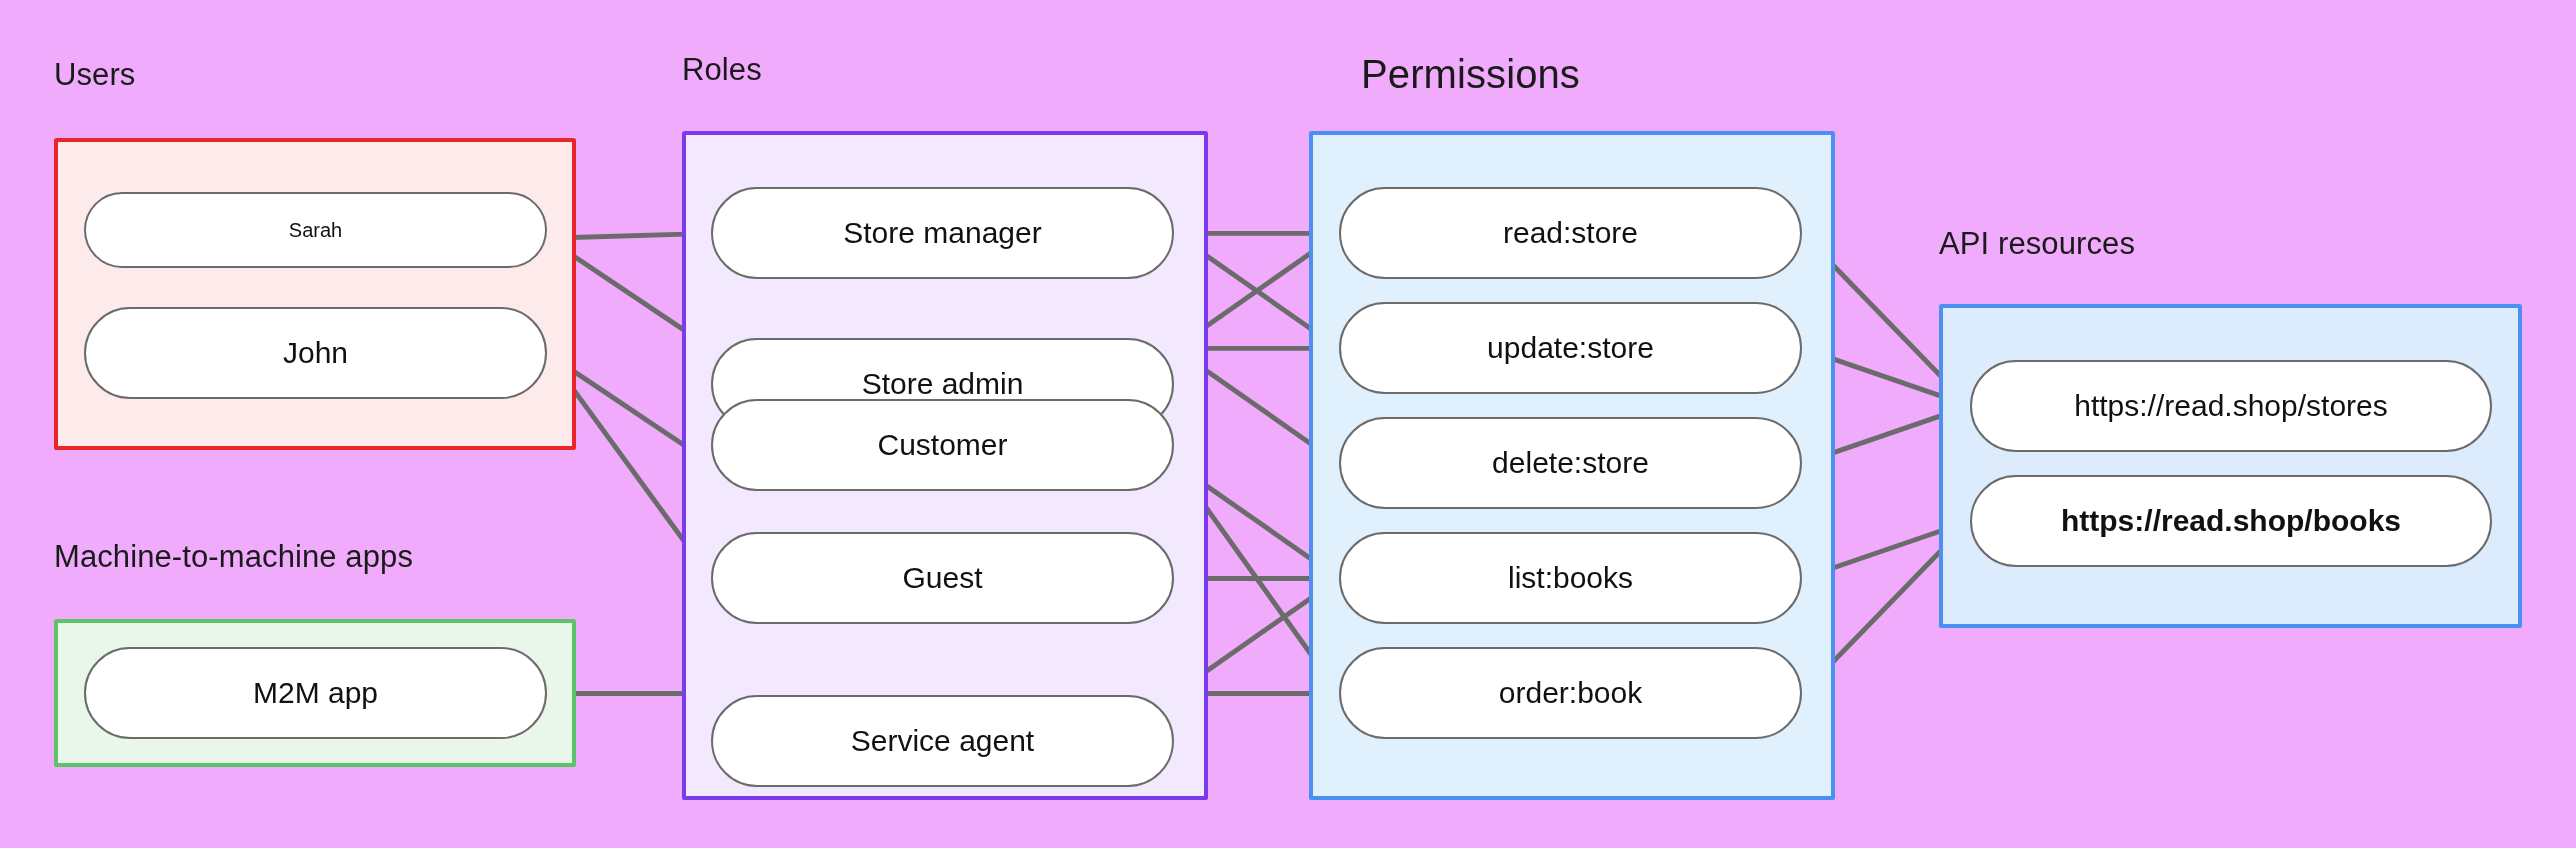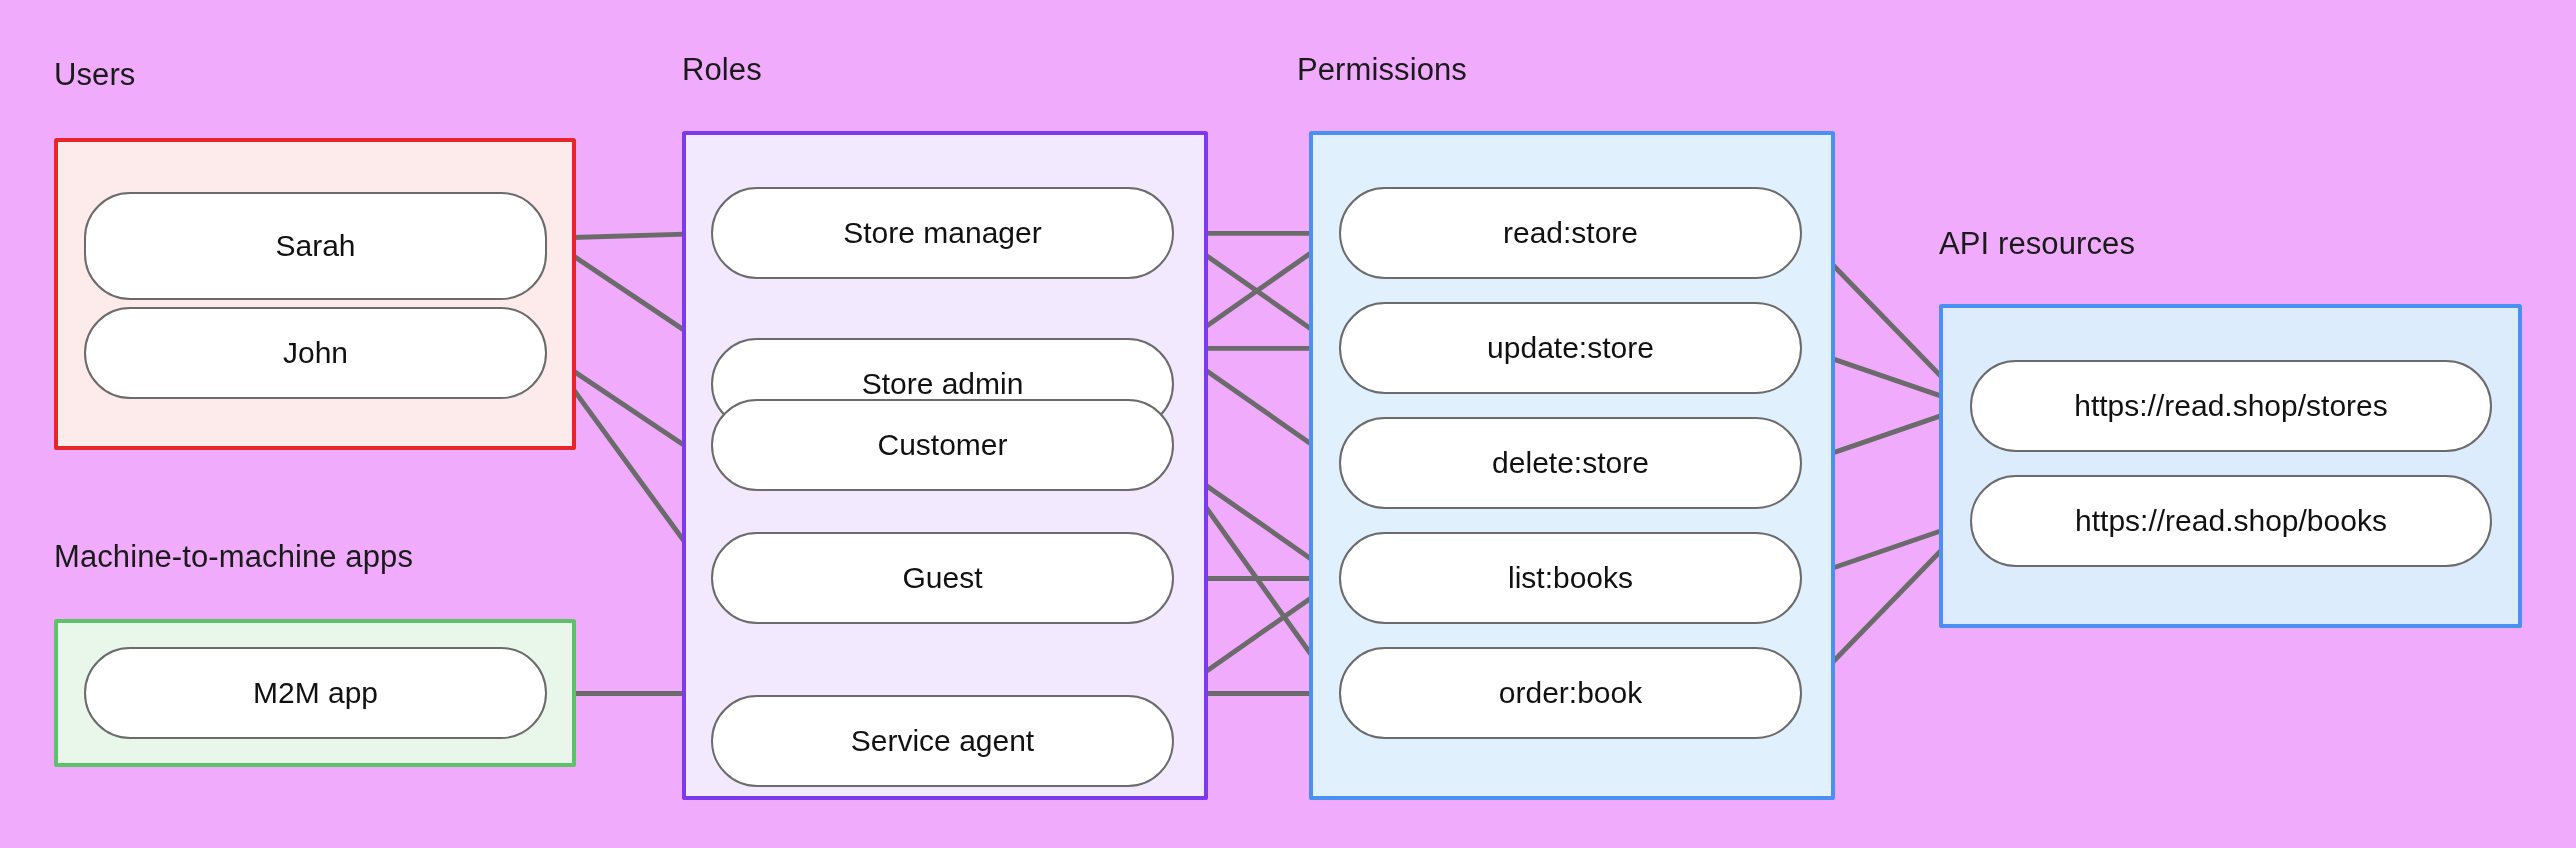--- a/index.html
+++ b/index.html
@@ -97,38 +97,38 @@
       <circle cx="1199" cy="247" r="4.5" class="edge-dot" fill="#8c8c8c"></circle>
       <line x1="1097" y1="212" x2="1199" y2="247" class="edge-line" stroke="#6b6b6b" stroke-width="1.6500000000000001"></line>
       <line x1="1097" y1="282" x2="1199" y2="247" class="edge-line" stroke="#6b6b6b" stroke-width="1.6500000000000001"></line>
       <line x1="1097" y1="352" x2="1199" y2="317" class="edge-line" stroke="#6b6b6b" stroke-width="1.6500000000000001"></line>
       <circle cx="1199" cy="317" r="4.5" class="edge-dot" fill="#8c8c8c"></circle>
       <line x1="1097" y1="422" x2="1199" y2="317" class="edge-line" stroke="#6b6b6b" stroke-width="1.6500000000000001"></line>
     </svg>
   <div id="groups-layer">
       <div class="group-label" style="left: 54px; top: 59px; font-size: 31px;">Users</div>
       <div class="group-box" style="left: 54px; top: 138px; width: 522px; height: 312px; border-color: rgb(232, 38, 42); background: rgb(253, 234, 234);"></div>
-      <div class="node" style="left: 84px; top: 192px; width: 463px; height: 108px; font-size: 30px; border-radius: 46px;">Sarah</div>
+      <div class="node" style="left: 84px; top: 192px; width: 463px; height: 76px; font-size: 20px; border-radius: 46px;">Sarah</div>
       <div class="node" style="left: 84px; top: 307px; width: 463px; height: 92px; font-size: 30px; border-radius: 46px;">John</div>
       <div class="group-label" style="left: 54px; top: 541px; font-size: 31px;">Machine-to-machine apps</div>
       <div class="group-box" style="left: 54px; top: 619px; width: 522px; height: 148px; border-color: rgb(94, 194, 105); background: rgb(233, 247, 234);"></div>
       <div class="node" style="left: 84px; top: 647px; width: 463px; height: 92px; font-size: 30px; border-radius: 46px;">M2M app</div>
       <div class="group-label" style="left: 682px; top: 54px; font-size: 31px;">Roles</div>
       <div class="group-box" style="left: 682px; top: 131px; width: 526px; height: 669px; border-color: rgb(124, 58, 237); background: rgb(242, 233, 254);"></div>
       <div class="node" style="left: 711px; top: 187px; width: 463px; height: 92px; font-size: 30px; border-radius: 46px;">Store manager</div>
       <div class="node" style="left: 711px; top: 302px; width: 463px; height: 92px; font-size: 30px; border-radius: 46px; margin-top: 36px;">Store admin</div>
       <div class="node" style="left: 711px; top: 399px; width: 463px; height: 92px; font-size: 30px; border-radius: 46px;">Customer</div>
       <div class="node" style="left: 711px; top: 532px; width: 463px; height: 92px; font-size: 30px; border-radius: 46px;">Guest</div>
       <div class="node" style="left: 711px; top: 647px; width: 463px; height: 92px; font-size: 30px; border-radius: 46px; margin-top: 48px;">Service agent</div>
-      <div class="group-label" style="left: 1297px; top: 54px; font-size: 31px;">Permissions</div>
+      <div class="group-label" style="left: 1361px; top: 54px; font-size: 40px;">Permissions</div>
       <div class="group-box" style="left: 1309px; top: 131px; width: 526px; height: 669px; border-color: rgb(74, 144, 240); background: rgb(225, 240, 253);"></div>
       <div class="node" style="left: 1339px; top: 187px; width: 463px; height: 92px; font-size: 30px; border-radius: 46px;">read:store</div>
       <div class="node" style="left: 1339px; top: 302px; width: 463px; height: 92px; font-size: 30px; border-radius: 46px;">update:store</div>
       <div class="node" style="left: 1339px; top: 417px; width: 463px; height: 92px; font-size: 30px; border-radius: 46px;">delete:store</div>
       <div class="node" style="left: 1339px; top: 532px; width: 463px; height: 92px; font-size: 30px; border-radius: 46px;">list:books</div>
       <div class="node" style="left: 1339px; top: 647px; width: 463px; height: 92px; font-size: 30px; border-radius: 46px;">order:book</div>
       <div class="group-label" style="left: 1939px; top: 228px; font-size: 31px;">API resources</div>
       <div class="group-box" style="left: 1939px; top: 304px; width: 583px; height: 324px; border-color: rgb(74, 144, 240); background: rgb(220, 236, 253);"></div>
       <div class="node" style="left: 1970px; top: 360px; width: 522px; height: 92px; font-size: 30px; border-radius: 46px;">https://read.shop/stores</div>
-      <div class="node" style="left: 1970px; top: 475px; width: 522px; height: 92px; font-size: 30px; border-radius: 46px;">https://read.shop/books</div>
+      <div class="node" style="left: 1970px; top: 475px; width: 522px; height: 92px; font-size: 30px; border-radius: 46px; font-weight: bold;">https://read.shop/books</div>
     </div>
 </div>
 
 
 </body></html>

